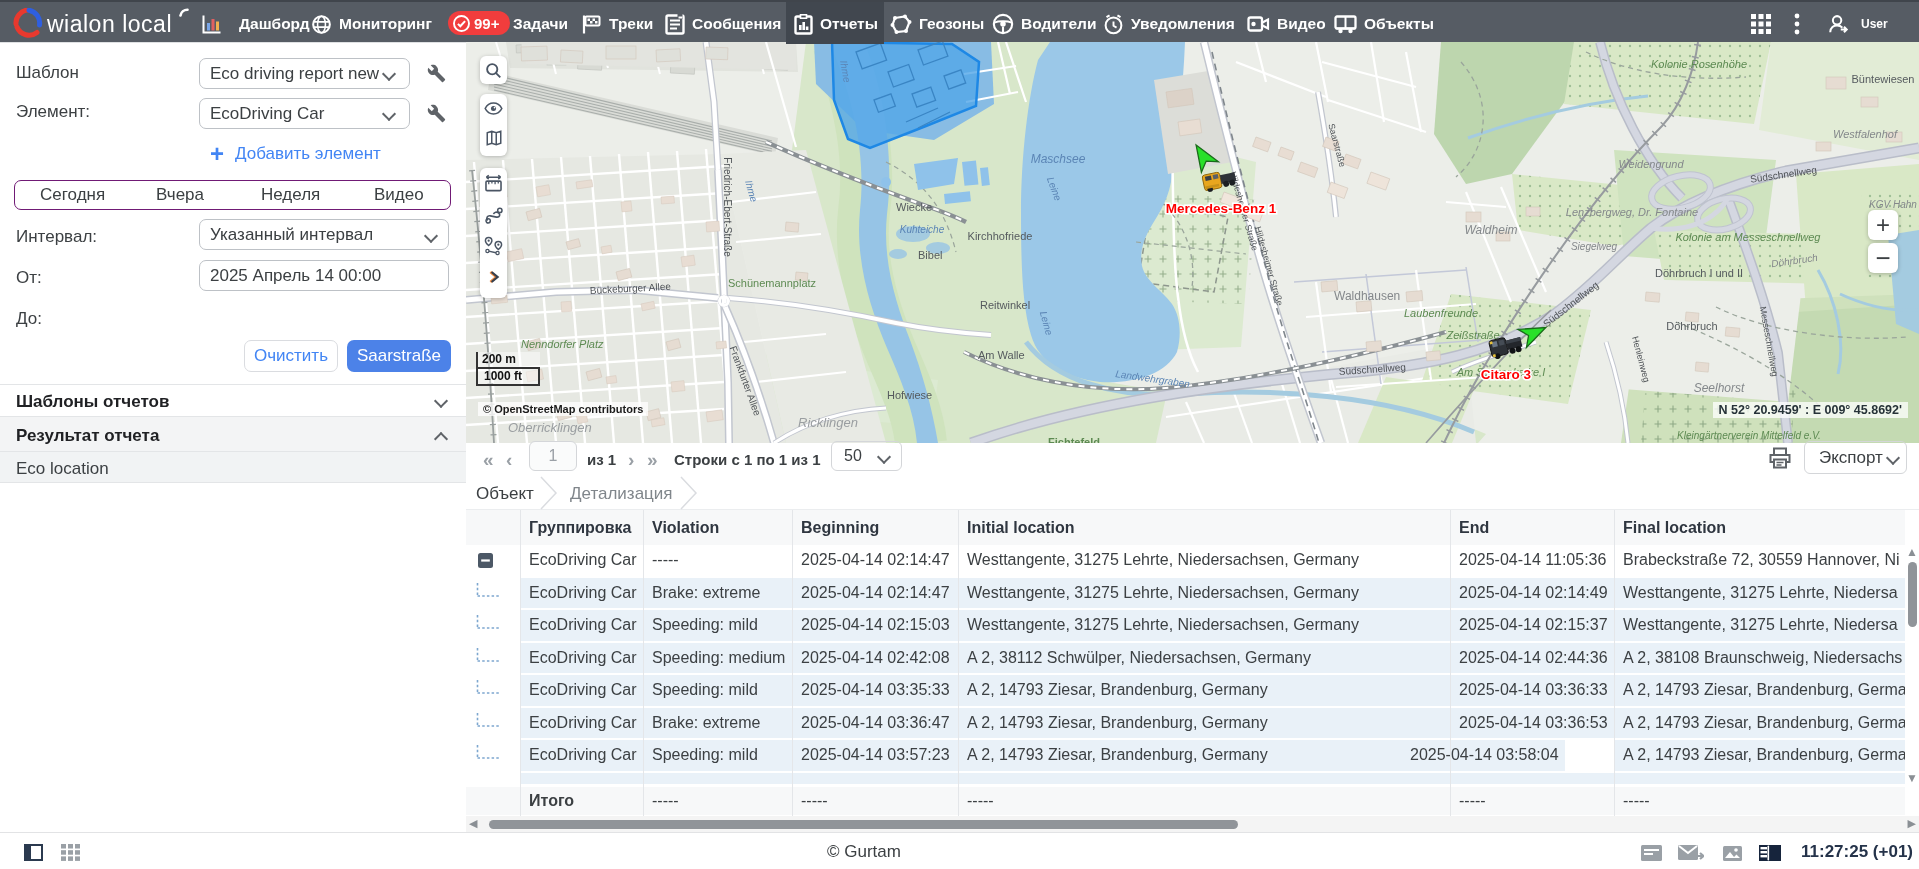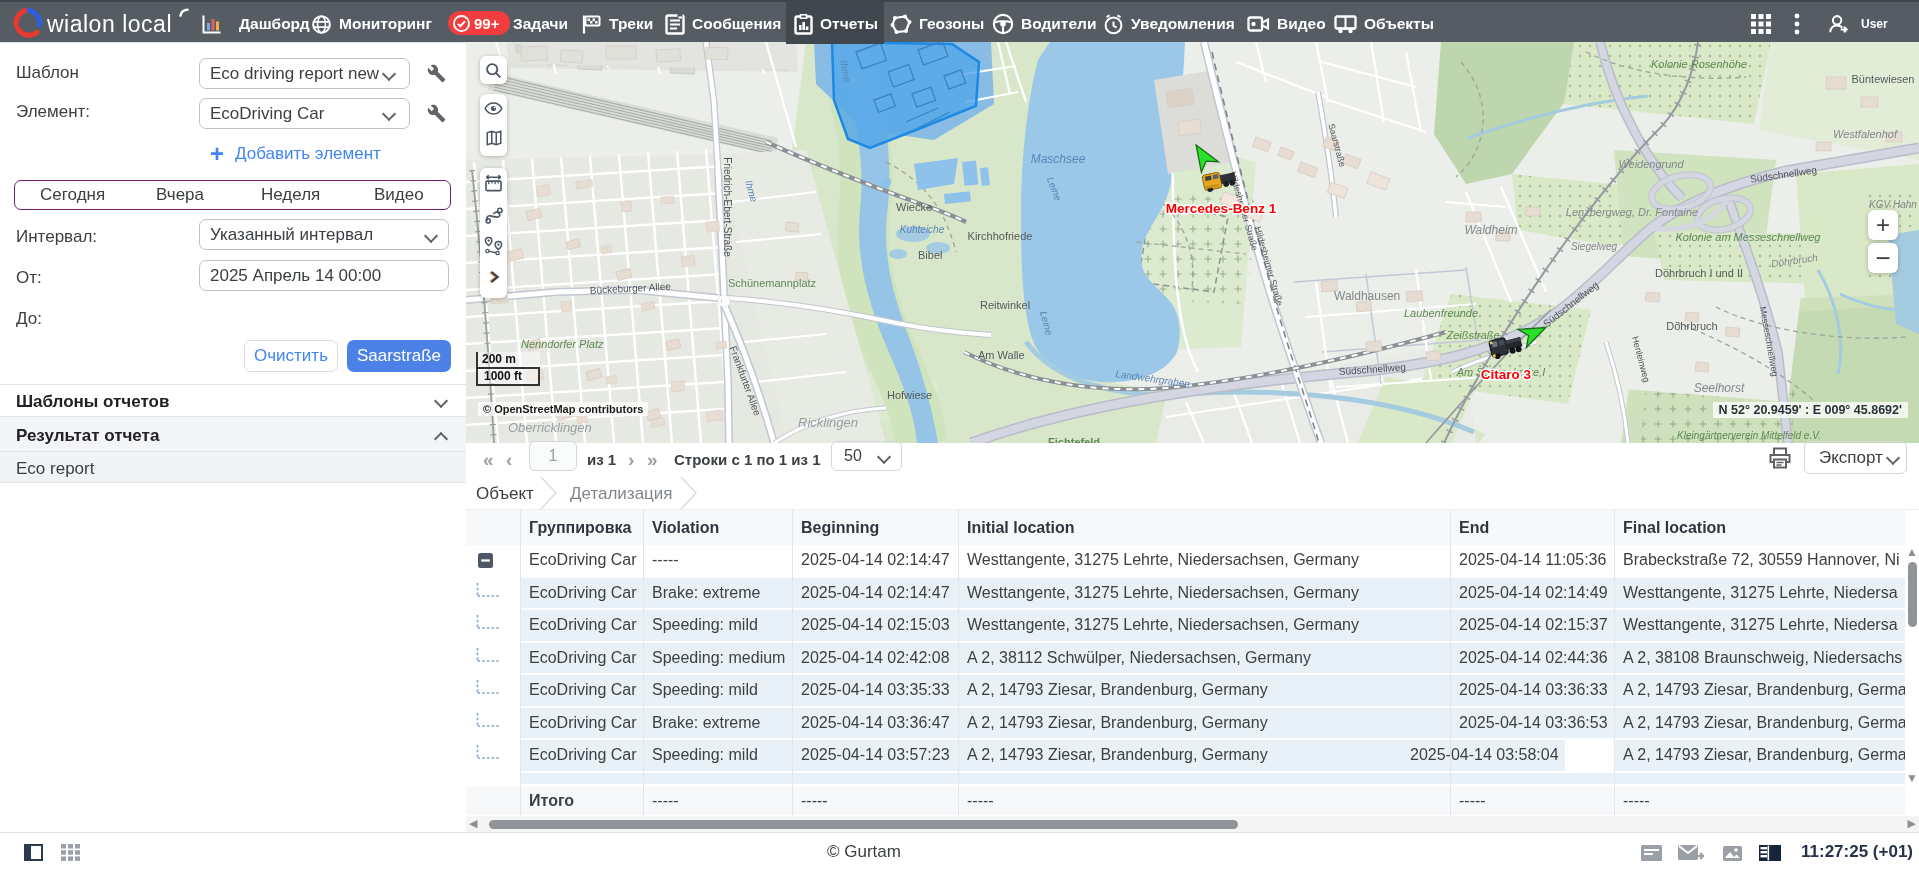--- a/index.html
+++ b/index.html
@@ -668,21 +668,21 @@
 
 <div class="secline" style="top:341px;"></div>
 <span class="sechead" style="top:349px;">Шаблоны отчетов</span>
 <div class="chev" style="left:436px;top:353px;"></div>
 <div class="secline" style="top:373px;"></div>
 <div style="position:absolute;left:0;top:374px;width:466px;height:34px;background:#f3f4f5;"></div>
 <span class="sechead" style="top:383px;">Результат отчета</span>
 <div class="chev chevup" style="left:436px;top:391px;"></div>
 <div class="secline" style="top:408px;"></div>
 <div style="position:absolute;left:0;top:409px;width:466px;height:30px;background:#f1f3f4;"></div>
-<span class="lbl" style="left:16px;top:416px;">Eco report</span>
+<span class="lbl" style="left:16px;top:416px;">Eco location</span>
 <div class="secline" style="top:439px;"></div>
 </div>
 
 <div id="report">
 
 <div style="position:absolute;left:0;top:0;width:1453px;height:33px;background:#fff;">
 <span class="pgarrow" style="position:absolute;left:17px;top:6px;">«</span>
 <span class="pgarrow" style="position:absolute;left:40px;top:6px;">‹</span>
 <div style="position:absolute;left:63px;top:-2px;width:48px;height:30px;border:1px solid #d4d6d9;border-radius:6px;background:#fafbfb;color:#9aa0a6;font-size:16px;display:flex;align-items:center;justify-content:center;">1</div>
 <span style="position:absolute;left:121px;top:8px;color:#3c4043;font-size:15px;font-weight:700;">из 1</span>

